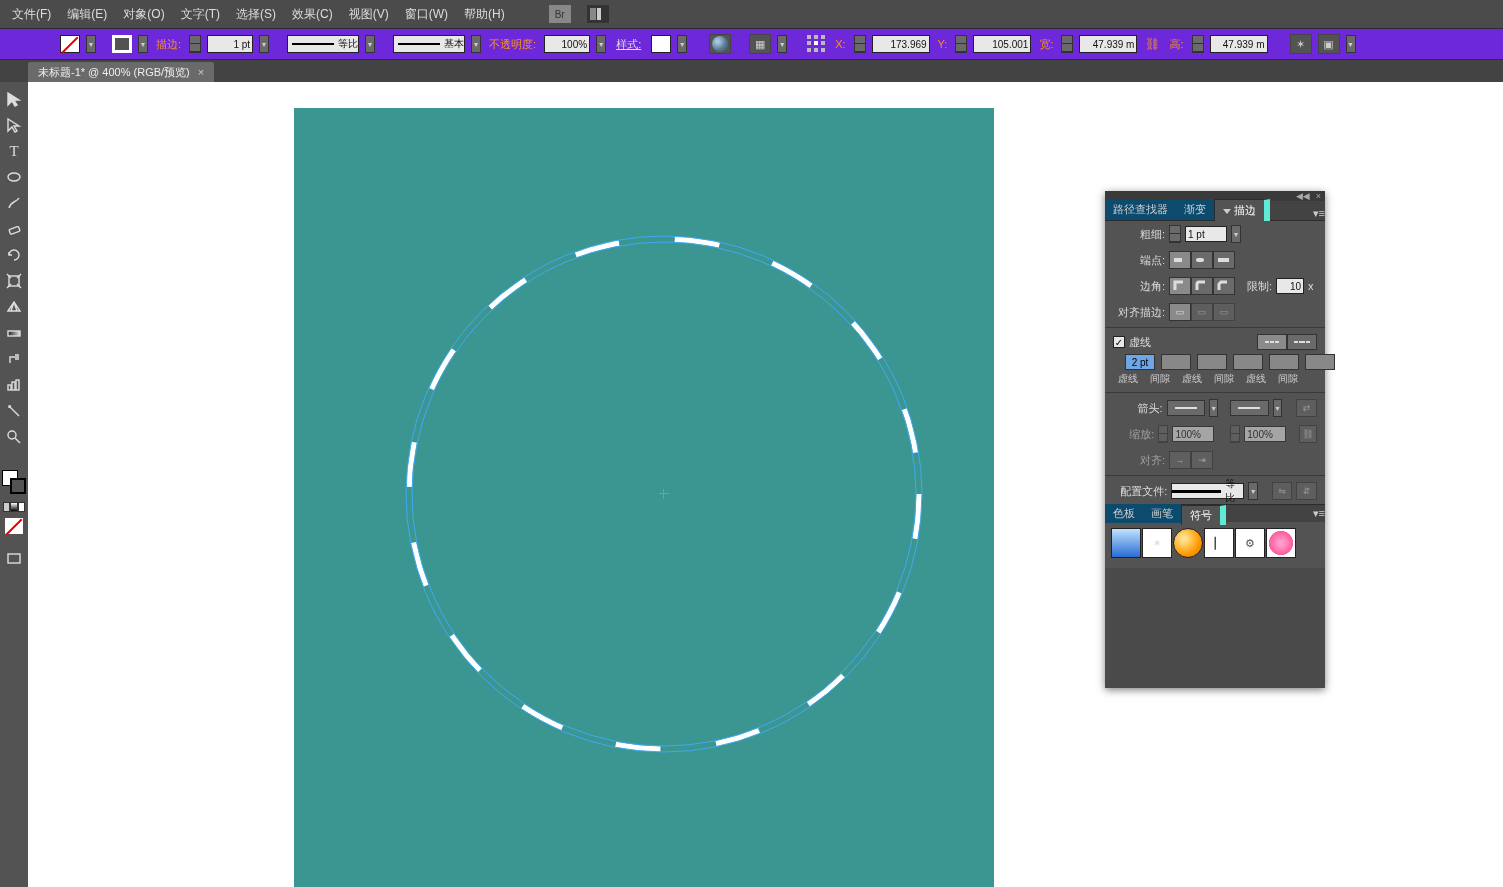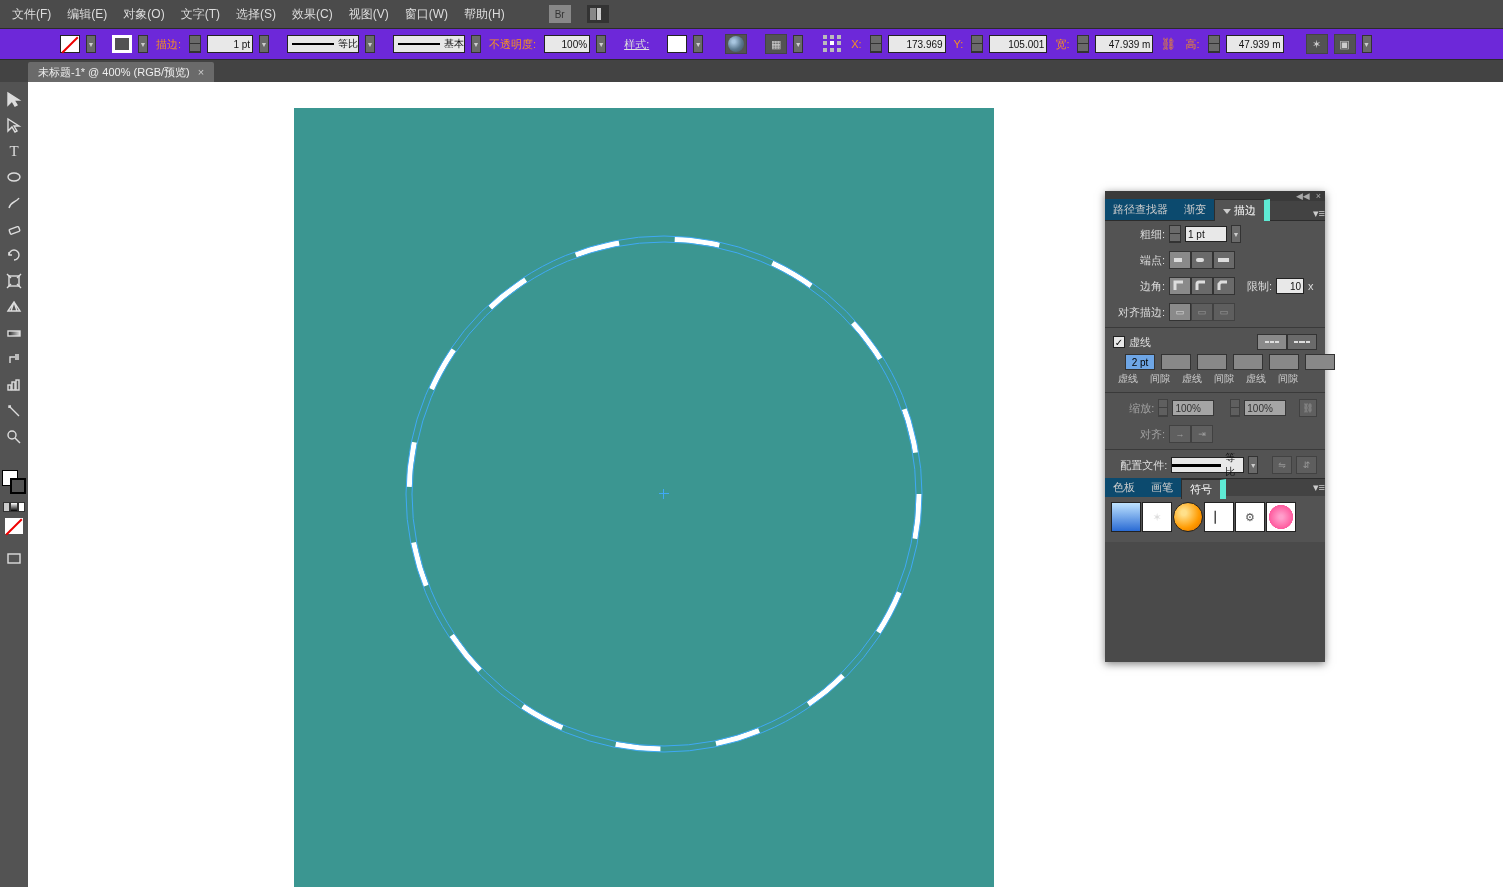--- a/index.html
+++ b/index.html
@@ -142,21 +142,21 @@
   <span class="brushPreview">
       <span class="line"></span>
       <span style="font-size:10px;color:#111;">基本</span>
     </span>
   <span class="dropdown-arrow">▼</span>
 
   <span class="obLabel">不透明度:</span>
   <input class="numField small" value="100%" style="">
   <span class="dropdown-arrow">▼</span>
 
-  <span style="margin:0 12px;color:#ddd;text-decoration:underline;">样式:</span>
+  <span style="margin:0 4px;color:#ddd;text-decoration:underline;">样式:</span>
   <span class="swatch" style="background:#fff;"></span>
   <span class="dropdown-arrow">▼</span>
 
   <span style="width:10px;"></span>
   <span class="iconBtn">
       <span class="globe iconBtn"></span>
     </span>
   <span style="width:6px;"></span>
   <span class="iconBtn">▦</span>
   <span class="dropdown-arrow">▼</span>
@@ -433,20 +433,34 @@
     <span>虚线</span>
     <span>间隙</span>
     <span>虚线</span>
     <span>间隙</span>
     <span>虚线</span>
     <span>间隙</span>
   </div>
 
   <div class="sep"></div>
 
+  <div class="row">
+    <span class="rowLabel">箭头:</span>
+    <span class="arrowPreview">
+        <span class="l"></span>
+      </span>
+    <span class="dropdown-arrow">▼</span>
+    <span style="width:4px;"></span>
+    <span class="arrowPreview">
+        <span class="l"></span>
+      </span>
+    <span class="dropdown-arrow">▼</span>
+    <span style="width:6px;"></span>
+    <span class="tb" style="opacity:.5;">⇄</span>
+  </div>
 
   <div class="row" style="opacity:.55;">
     <span class="rowLabel">缩放:</span>
     <span class="spinner">
         <div></div>
         <div></div>
       </span>
     <input class="pf" value="100%" style="">
     <span style="width:10px;"></span>
     <span class="spinner">

